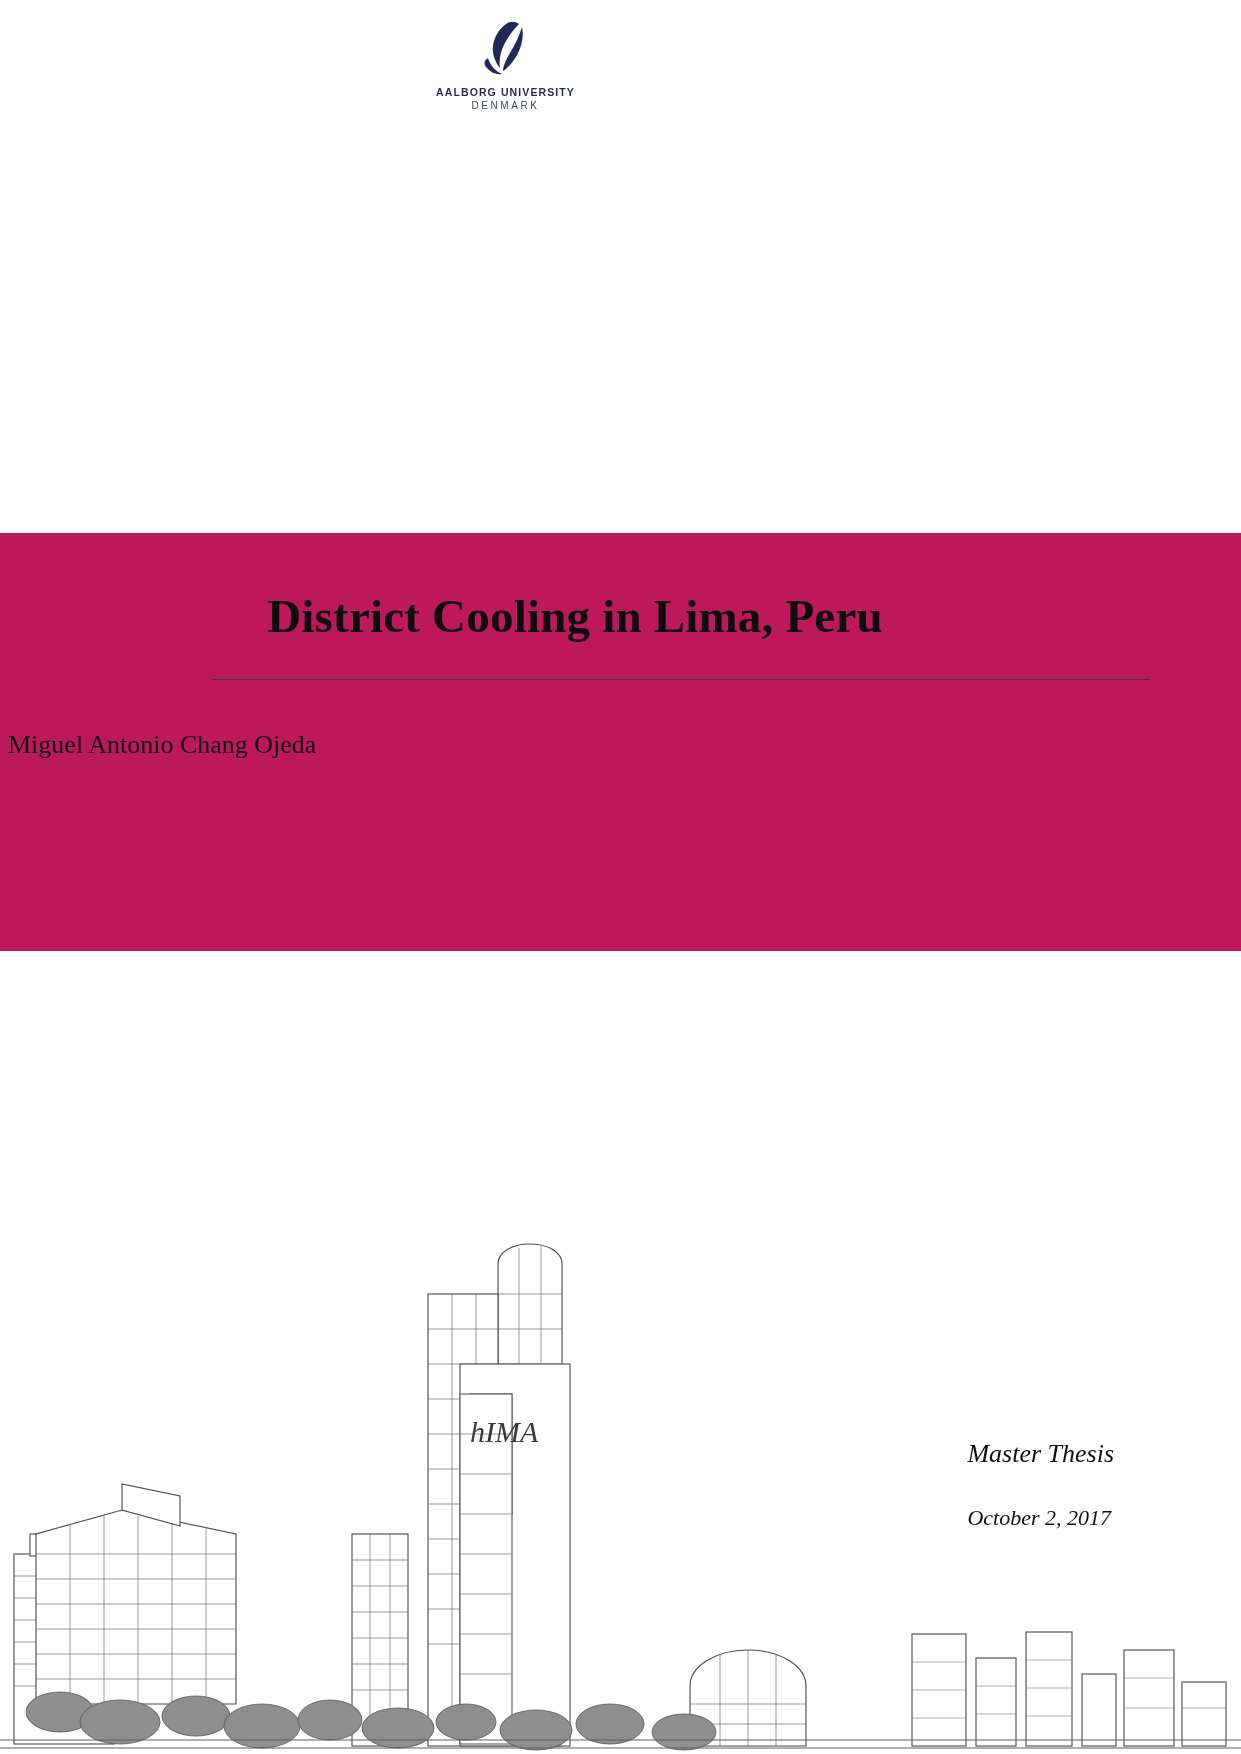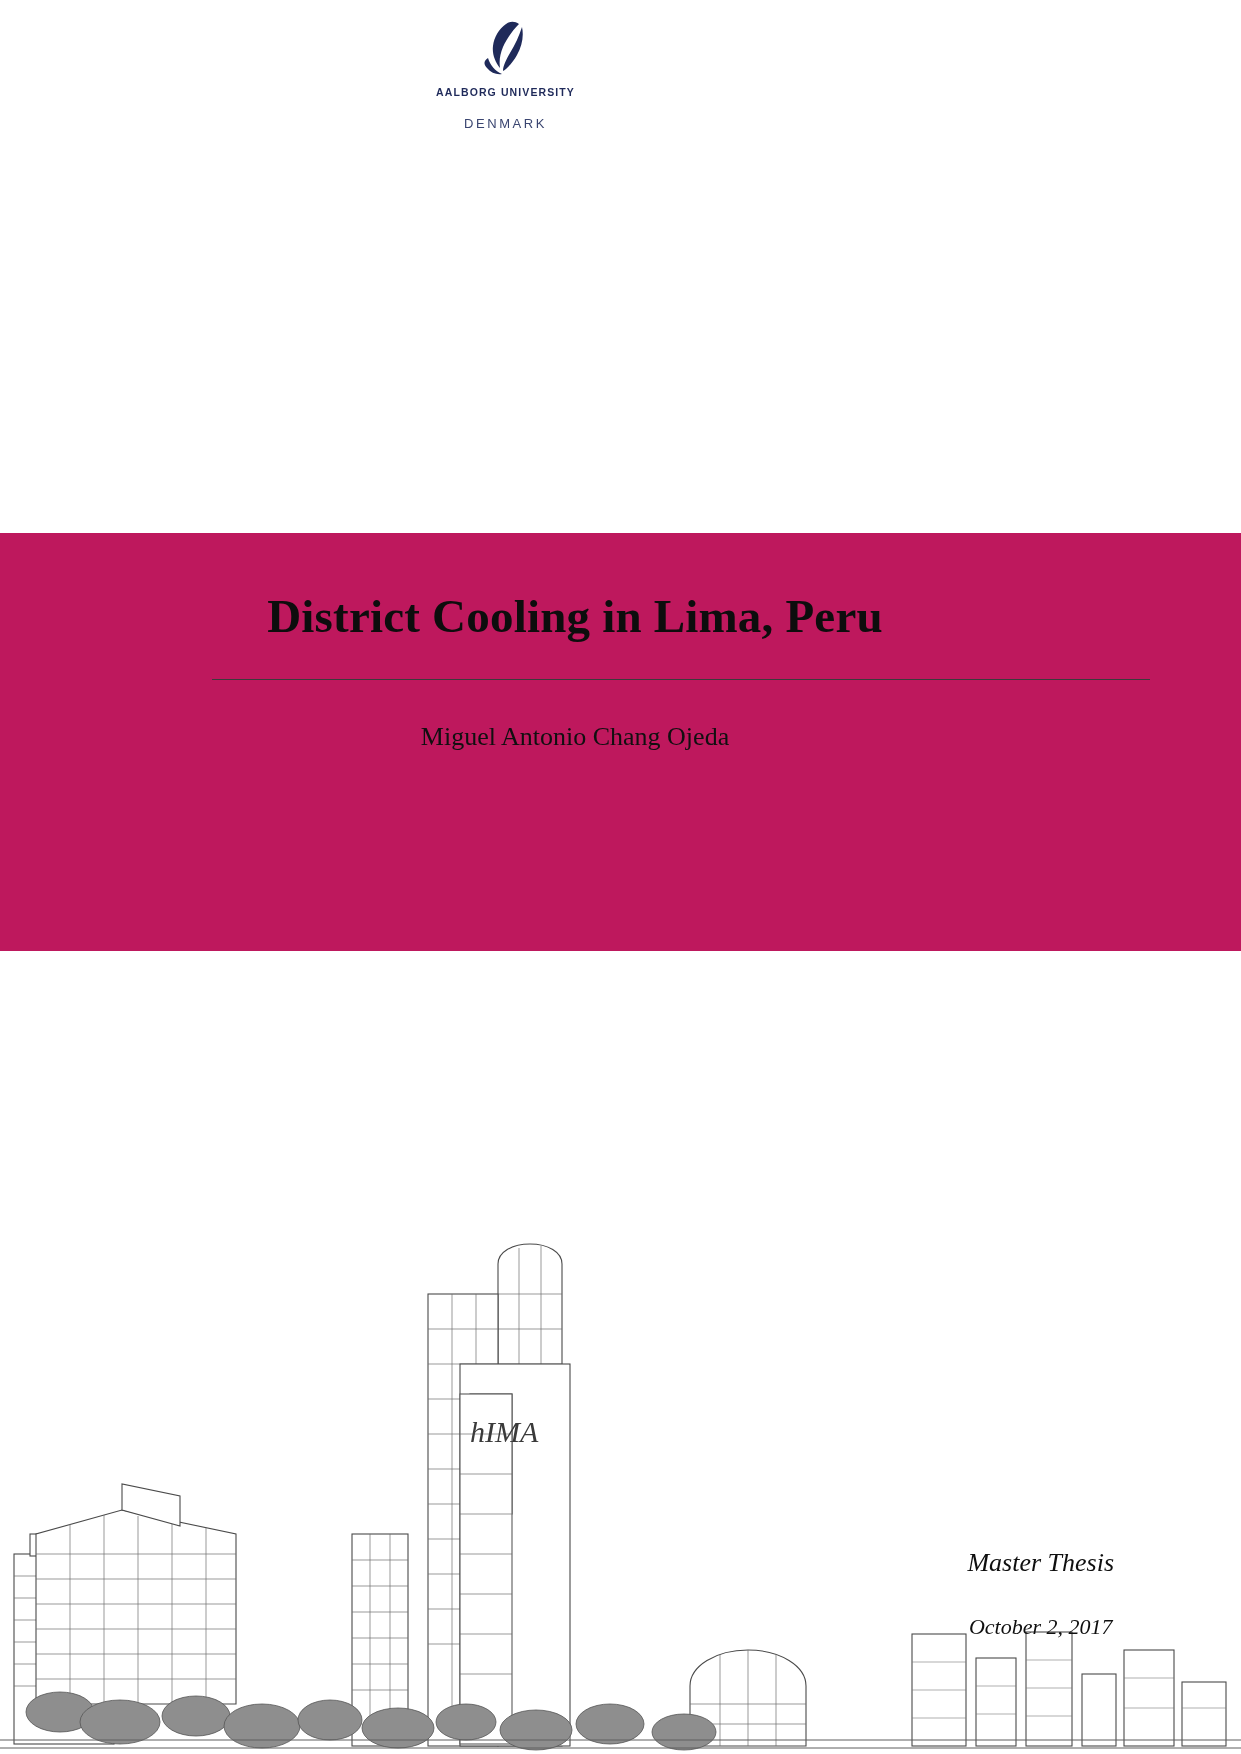--- a/index.html
+++ b/index.html
@@ -34,23 +34,23 @@
   .logo-mark svg { display: block; }
   .logo-name {
     margin-top: 6px;
     font-family: "Liberation Sans", sans-serif;
     font-size: 10.5px;
     font-weight: 700;
     letter-spacing: 1.1px;
     color: #1f2a5a;
   }
   .logo-country {
-    margin-top: 18px;
+    margin-top: 2px;
     font-family: "Liberation Sans", sans-serif;
-    font-size: 13px;
+    font-size: 10px;
     font-weight: 400;
     letter-spacing: 2.6px;
     color: #3a4570;
   }
 
   
   .title-band {
     position: absolute;
     top: 533px;
     left: 0;
@@ -83,36 +83,36 @@
     line-height: 1.52;
     text-align: right;
     color: #121212;
   }
   .rule {
     margin: 36px 0 0 212px;
     height: 1px;
     background: #3b3b3b;
   }
   .author {
-    margin: 0;
+    margin: 8px;
     padding-top: 42px;
     font-size: 26px;
-    text-align: center;
+    text-align: left;
     color: #101010;
   }
   .author.second {
     padding-top: 28px;
   }
 
   
   .meta {
     position: absolute;
     right: 127px;
-    top: 1548px;
-    text-align: center;
+    top: 1439px;
+    text-align: left;
     z-index: 5;
   }
   .meta-type {
     font-size: 26px;
     font-style: italic;
     color: #0f0f0f;
   }
   .meta-date {
     margin-top: 36px;
     font-size: 22px;

